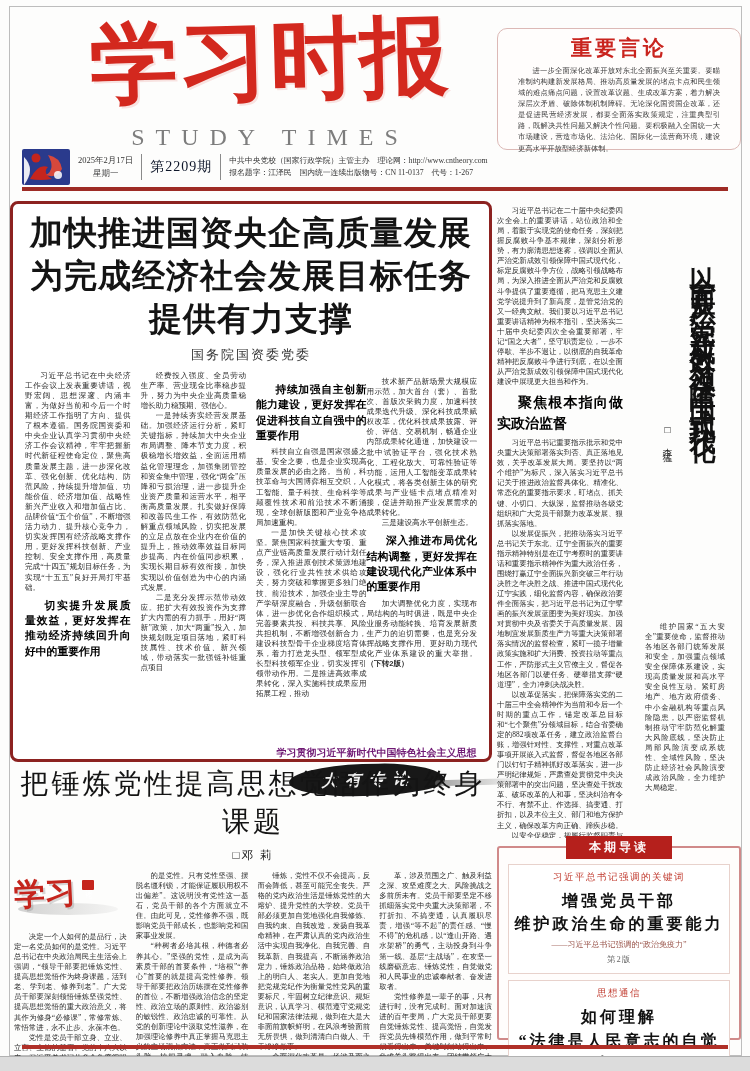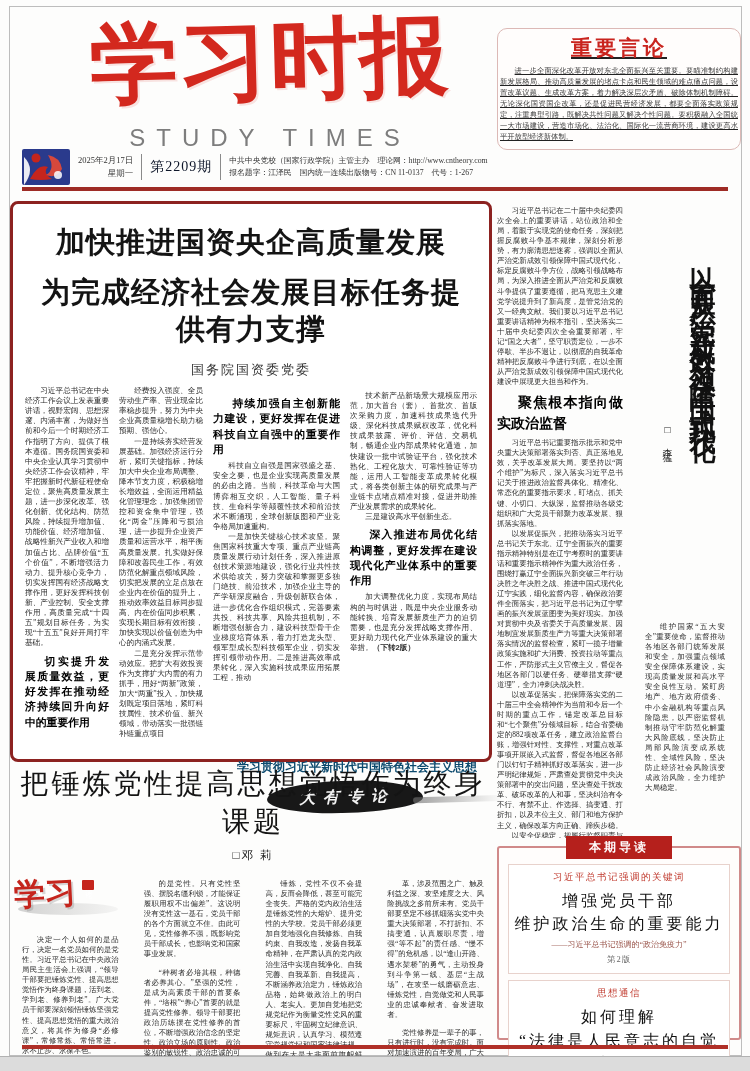--- a/index.html
+++ b/index.html
@@ -6,57 +6,57 @@
   body{width:750px;height:1071px;background:#f4f3f1;font-family:"Liberation Serif","DejaVu Serif",serif;color:#222;}
   .page{position:relative;width:750px;height:1071px;background:#fdfdfc;overflow:hidden;}
   .scanframe{position:absolute;left:9px;top:6px;width:731px;height:1048px;border:1px solid #bdbdbd;pointer-events:none;}
   .bottom-strip{position:absolute;left:0;top:1056px;width:750px;height:15px;background:#dcdcdc;border-top:1px solid #b2b2b2;}
 
   
   .mast{position:absolute;left:60px;top:10px;width:420px;text-align:center;color:#d3281e;
         font-size:88px;font-weight:900;letter-spacing:2px;line-height:1.15;transform:rotate(-1.5deg);
         text-shadow:2px 2px 0 rgba(211,40,30,.12);}
   .mast-en{position:absolute;left:60px;top:124px;width:420px;text-align:center;color:#7d7d7d;
-        font-size:24px;letter-spacing:11px;font-family:Liberation Sans, sans-serif;}
+        font-size:24px;letter-spacing:11px;font-family:Liberation Serif, serif;}
 
   
   .quote{position:absolute;left:497px;top:28px;width:244px;height:122px;border:1px solid #dcb9b6;border-radius:10px;
-         padding:5px 2px 4px;box-sizing:border-box;background:#fffdfc;text-decoration:underline;}
+         padding:5px 20px 4px;box-sizing:border-box;background:#fffdfc;}
   .quote-title{text-align:center;color:#c9241e;font-weight:900;font-size:21px;letter-spacing:3px;
          font-family:"Liberation Sans",sans-serif;margin:0 0 3px;}
   .quote-body{font-size:7.3px;line-height:1.52;text-align:justify;text-indent:2em;color:#3a3a3a;margin:0;}
 
   
   .infobar{position:absolute;left:22px;top:148px;width:470px;height:38px;display:flex;align-items:center;gap:8px;}
   .logo{width:48px;height:36px;flex:0 0 auto;}
-  .ib-date{text-align:right;font-size:8.5px;line-height:1.5;color:#333;flex:0 0 auto;}
+  .ib-date{text-align:center;font-size:8.5px;line-height:1.5;color:#333;flex:0 0 auto;}
   .ib-div{width:1px;height:26px;background:#8a8a8a;flex:0 0 auto;}
   .ib-issue{font-size:14px;color:#0f172a;letter-spacing:1px;flex:0 0 auto;}
   .ib-pub{font-size:7.8px;line-height:1.6;color:#333;flex:1;}
   .rule{position:absolute;left:22px;width:706px;height:4px;background:#9e2b25;}
   .rule1{top:187px;} .rule2{top:1045px;background:#b03028;}
 
   
   .lead{position:absolute;left:10px;top:201px;width:482px;height:561px;border:3px solid #8c2220;border-radius:8px;
         padding:8px 12px;box-sizing:border-box;background:#fff;}
-  .lead-t{font-size:29px;font-weight:900;text-align:center;line-height:1.3;letter-spacing:1px;color:#141414;margin:12px;}
+  .lead-t{font-size:33px;font-weight:900;text-align:center;line-height:1.3;letter-spacing:1px;color:#141414;margin:0;}
   .lead-by{text-align:center;font-size:13px;color:#333;margin:5px 0 7px;letter-spacing:2px;}
   .lead-cols{display:flex;gap:10px;align-items:center;}
   .half{flex:1;display:flex;gap:10px;}
   .lcol{flex:1;height:432px;overflow:hidden;}
   .rhalf{flex:1;display:flex;flex-direction:column;}
-  .rcols{display:flex;gap:10px;height:362px;overflow:hidden;}
+  .rcols{display:flex;gap:0;height:362px;overflow:hidden;}
   .rcol{flex:1;}
   .bodytxt{font-size:7.6px;line-height:1.33;text-align:justify;color:#2b2b2b;}
   .bodytxt p{margin:0;text-indent:2em;}
   .sub{font-weight:900;font-size:10.8px;line-height:1.42;margin:5px 0 4px;text-indent:1.8em;
        font-family:"Liberation Sans",sans-serif;color:#000;}
   .contmark{font-weight:900;font-family:"Liberation Sans",sans-serif;}
   .banner{margin-top:7px;text-align:center;}
-  .banner-t{color:#0c4a6e;font-weight:900;font-size:12px;font-family:"Liberation Sans",sans-serif;white-space:nowrap;margin:0;}
+  .banner-t{color:#701a75;font-weight:900;font-size:10px;font-family:"Liberation Sans",sans-serif;white-space:nowrap;margin:0;}
   .stamp{position:relative;display:inline-block;margin-top:5px;background:#181818;color:#f2f2f2;font-size:16px;
          font-weight:bold;font-style:italic;letter-spacing:8px;padding:5px 28px 6px 32px;
          border-radius:50% 45% 55% 50% / 55% 60% 45% 50%;transform:rotate(-1.5deg);}
   .stamp::after{content:"";position:absolute;right:-80px;top:55%;width:90px;height:6px;border-radius:3px;
          background:linear-gradient(90deg,rgba(110,110,110,.65),rgba(190,190,190,0));}
 
   
   .rart{position:absolute;left:497px;top:206px;width:244px;height:632px;display:flex;gap:6px;}
   .ra-body{width:126px;height:100%;overflow:hidden;font-size:7.4px;line-height:1.36;text-align:justify;color:#2b2b2b;}
   .ra-body p{margin:0;text-indent:2em;}
@@ -69,31 +69,31 @@
   .ra-lower p{margin:16px;text-indent:2em;}
 
   
   .digest{position:absolute;left:497px;top:846px;width:244px;height:194px;border:2px solid #d08a8a;border-radius:3px;
           background:#fffdfc;box-sizing:border-box;}
   .digest-badge{position:absolute;top:-12px;left:50%;transform:translateX(-50%);background:#b5201c;color:#fff;
           padding:3px 23px;font-size:12px;font-weight:bold;letter-spacing:3px;font-family:"Liberation Sans",sans-serif;}
   .digest-items{padding:16px 9px 8px;display:flex;flex-direction:column;gap:6px;}
   .ditem{text-align:center;padding:6px 2px 7px;border:1px solid #e8d2cc;background:#fff;}
   .d-kicker{color:#c03a2e;font-size:9.5px;letter-spacing:1.5px;margin:0 0 5px;}
-  .d-title{font-size:16px;font-weight:400;letter-spacing:3px;line-height:1.45;color:#111;margin:0;}
+  .d-title{font-size:16px;font-weight:700;letter-spacing:3px;line-height:1.45;color:#111;margin:0;}
   .d-sub{font-size:8px;color:#99544a;margin:4px 0 0;}
   .d-page{font-size:8.5px;color:#666;margin:4px 0 0;letter-spacing:1px;}
 
   
   .bart{position:absolute;left:14px;top:763px;width:478px;}
   .bart-t{font-size:28px;font-weight:400;letter-spacing:3px;text-align:center;color:#141414;margin:2px 0 0;}
   .bart-by{text-align:center;font-size:11.5px;margin:7px 0 8px;letter-spacing:2px;color:#222;}
   .bart-cols{display:flex;gap:9px;}
   .bcol{flex:1;height:206px;overflow:hidden;font-size:7.4px;line-height:1.36;text-align:justify;color:#2b2b2b;}
-  .bcol p{margin:8px;text-indent:2em;}
+  .bcol p{margin:0;text-indent:2em;}
   .bstamp{position:relative;height:54px;margin:2px 0 5px;white-space:nowrap;}
   .st-cn{display:inline-block;color:#c5251d;font-size:31px;font-weight:900;transform:rotate(-3deg);
          text-shadow:2px 2px 0 rgba(130,130,130,.3);}
   .st-seal{display:inline-block;vertical-align:14px;background:#c5251d;color:#fff;font-size:7.5px;line-height:1.15;
          padding:3px 2px;writing-mode:vertical-rl;letter-spacing:2px;margin-left:4px;border-radius:1px;}
   .st-ink{position:absolute;left:4px;top:30px;width:100px;height:12px;border-radius:50%;
          background:linear-gradient(90deg,rgba(110,110,110,.30),rgba(170,170,170,.10));}
 </style>
 </head>
 <body>

